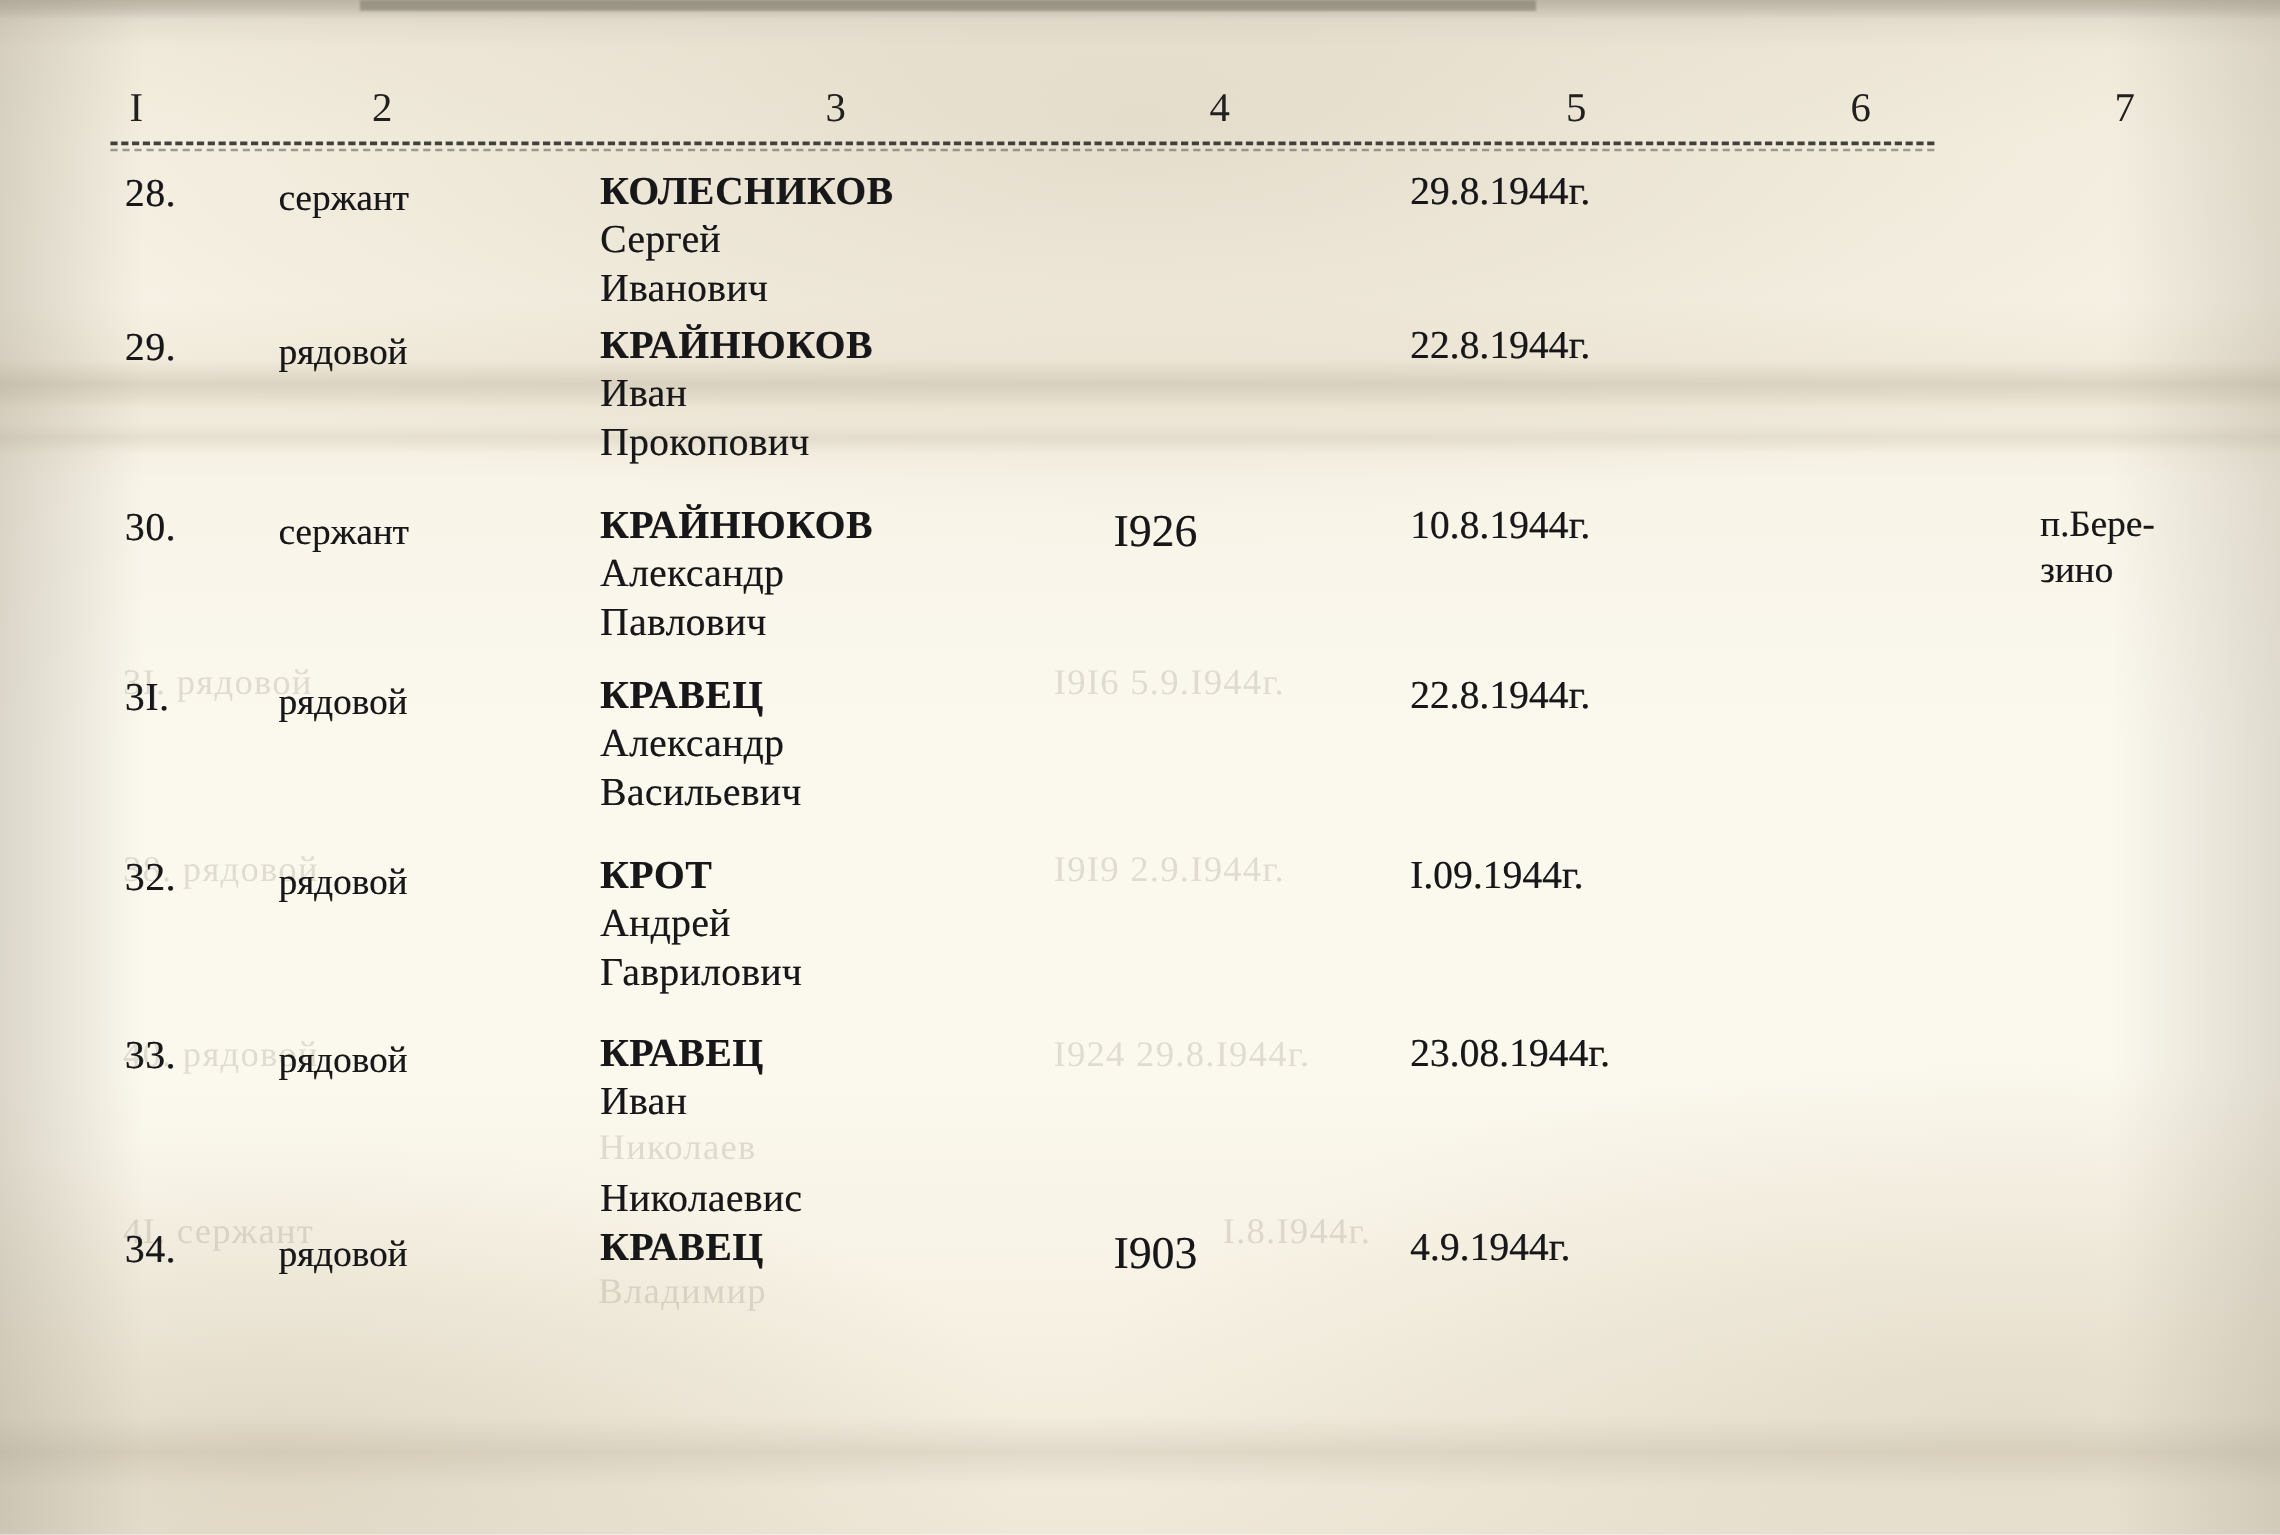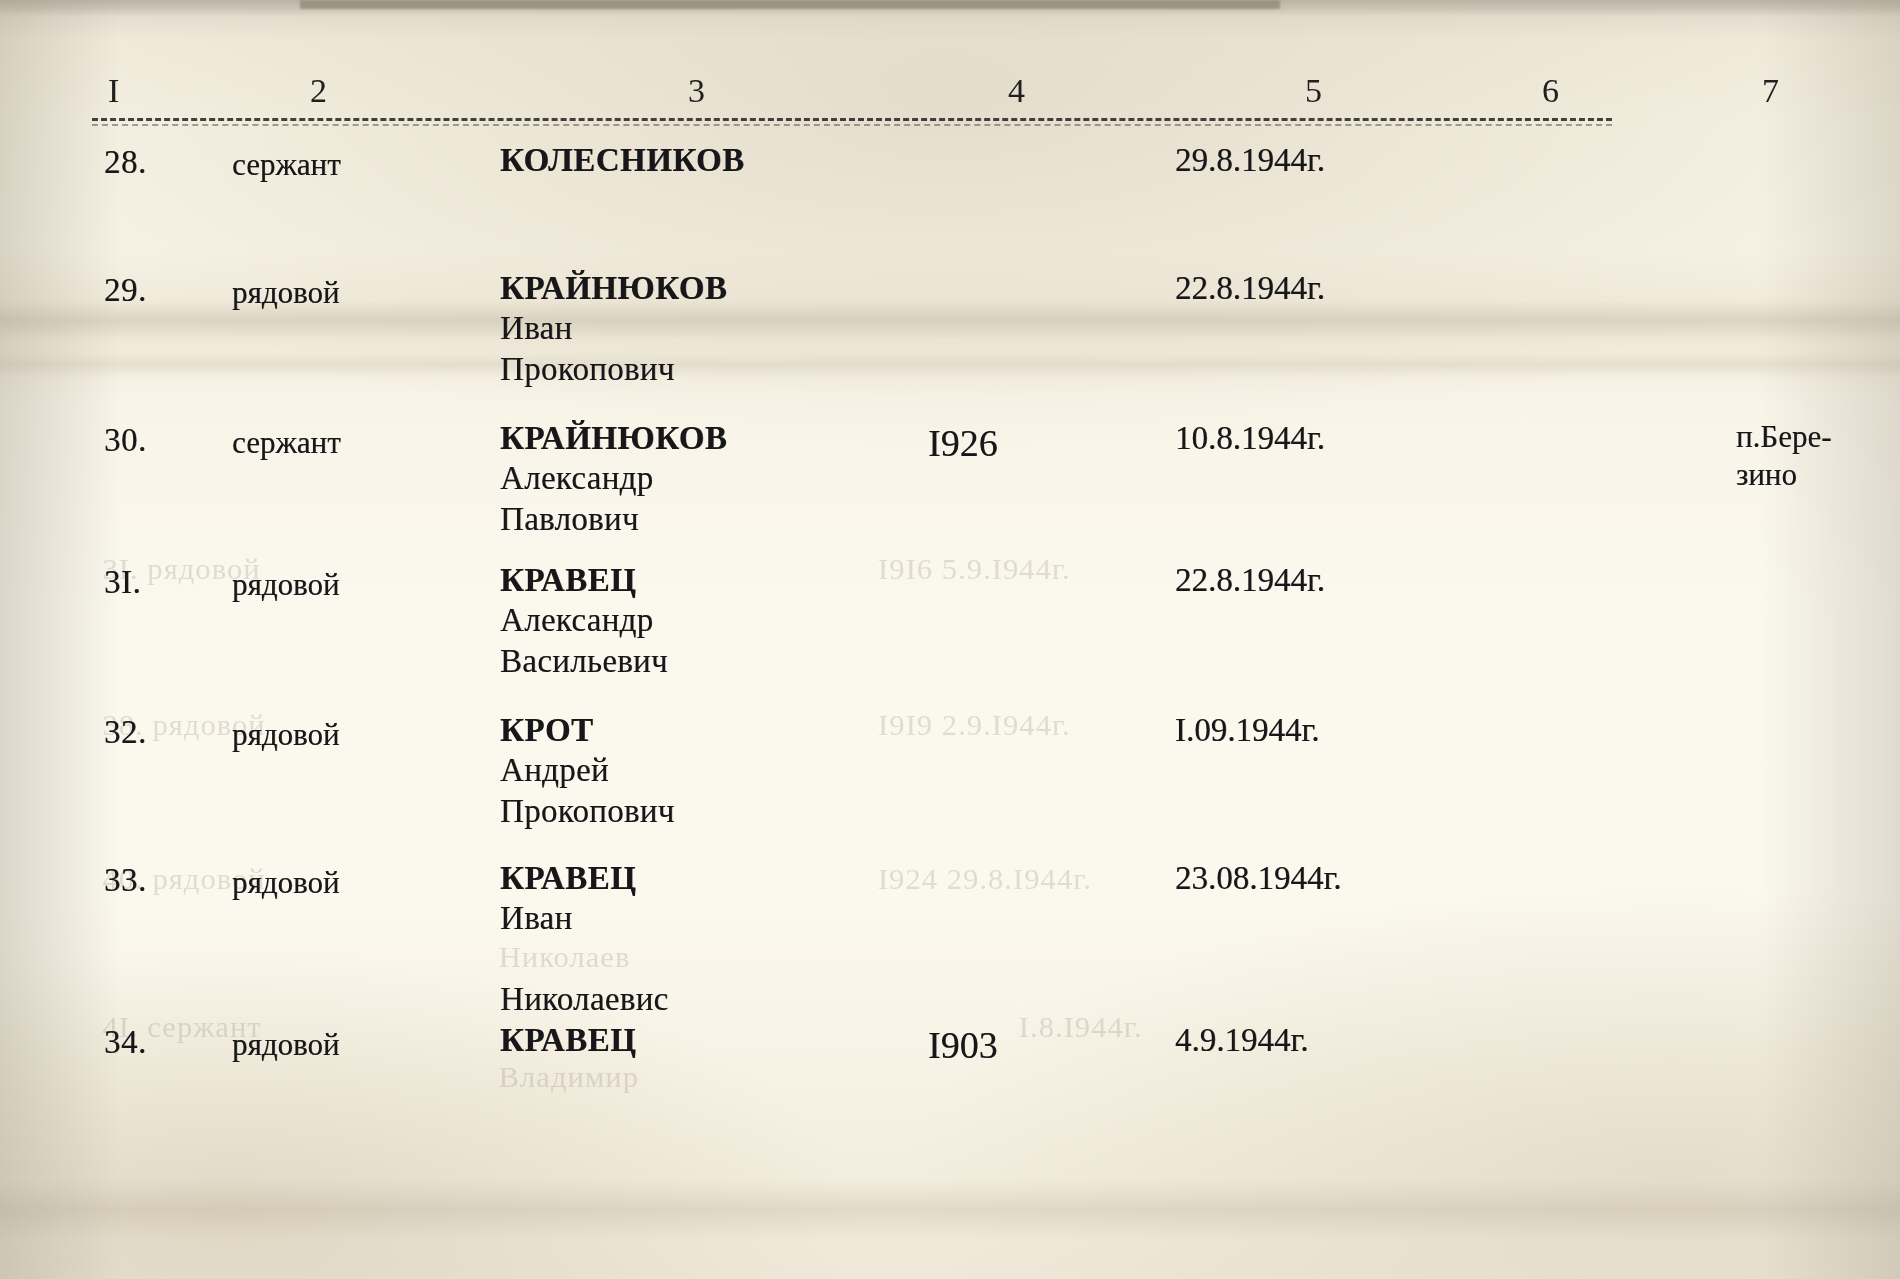--- a/index.html
+++ b/index.html
@@ -145,21 +145,21 @@
     font-family: "Liberation Serif", serif;
     color: #17171a;
     line-height: 1.22;
     white-space: pre-line;
   }
   .c-num   { left: 104px;  font-size: 33px; letter-spacing: 0.5px; }
   .c-rank  { left: 232px;  font-size: 31px; }
   .c-name  { left: 500px;  font-size: 33px; letter-spacing: 0.3px; }
   .c-year  { left: 928px;  font-size: 38px; }
   .c-date  { left: 1175px; font-size: 33px; }
-  .c-place { left: 1700px; font-size: 31px; text-align: left; margin-left: 36px; }
+  .c-place { left: 1700px; font-size: 31px; text-align: left; }
 
   .c-name .surname {
     font-weight: 700;
     letter-spacing: 0.5px;
   }
   .c-name .given {
     display: block;
     font-weight: 400;
   }
 
@@ -205,21 +205,22 @@
       <span class="colnum" style="left:1762px;">7</span>
     </div>
 
     <div class="rule"></div>
     <div class="rule2"></div>
 
     <div class="rows" id="rows">
         <div class="row" style="position: absolute; top: 0px; left: 0px;">
           <div class="cell c-num inked" style="top: 2px;">28.</div>
           <div class="cell c-rank inked" style="top: 6px;">сержант</div>
-          <div class="cell c-name inked" style="top: 0px;"><span class="surname">КОЛЕСНИКОВ</span></div>
+          <div class="cell c-name inked" style="top: 0px;"><span class="surname">КОЛЕСНИКОВ</span><span class="given">Сергей
+Иванович</span></div>
           <div class="cell c-date inked" style="top: 0px;">29.8.1944г.</div>
         </div>
         <div class="row" style="position: absolute; top: 128px; left: 0px;">
           <div class="cell c-num inked" style="top: 2px;">29.</div>
           <div class="cell c-rank inked" style="top: 6px;">рядовой</div>
           <div class="cell c-name inked" style="top: 0px;"><span class="surname">КРАЙНЮКОВ</span><span class="given">Иван
 Прокопович</span></div>
           <div class="cell c-date inked" style="top: 0px;">22.8.1944г.</div>
         </div>
         <div class="row" style="position: absolute; top: 278px; left: 0px;">
@@ -236,21 +237,21 @@
           <div class="cell c-num inked" style="top: 2px;">3I.</div>
           <div class="cell c-rank inked" style="top: 6px;">рядовой</div>
           <div class="cell c-name inked" style="top: 0px;"><span class="surname">КРАВЕЦ</span><span class="given">Александр
 Васильевич</span></div>
           <div class="cell c-date inked" style="top: 0px;">22.8.1944г.</div>
         </div>
         <div class="row" style="position: absolute; top: 570px; left: 0px;">
           <div class="cell c-num inked" style="top: 2px;">32.</div>
           <div class="cell c-rank inked" style="top: 6px;">рядовой</div>
           <div class="cell c-name inked" style="top: 0px;"><span class="surname">КРОТ</span><span class="given">Андрей
-Прокопович</span></div>
+Гаврилович</span></div>
           <div class="cell c-date inked" style="top: 0px;">I.09.1944г.</div>
         </div>
         <div class="row" style="position: absolute; top: 718px; left: 0px;">
           <div class="cell c-num inked" style="top: 2px;">33.</div>
           <div class="cell c-rank inked" style="top: 6px;">рядовой</div>
           <div class="cell c-name inked" style="top: 0px;"><span class="surname">КРАВЕЦ</span><span class="given">Иван
 
 Николаевис</span></div>
           <div class="cell c-date inked" style="top: 0px;">23.08.1944г.</div>
         </div>

